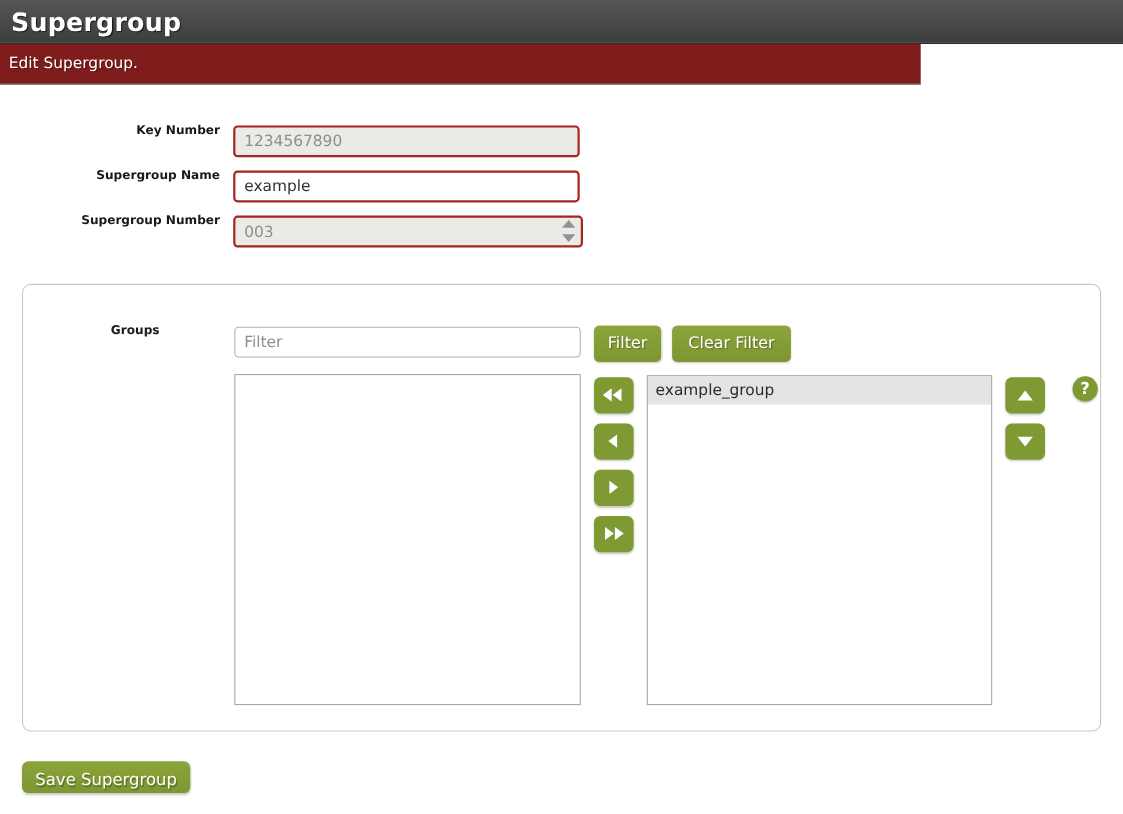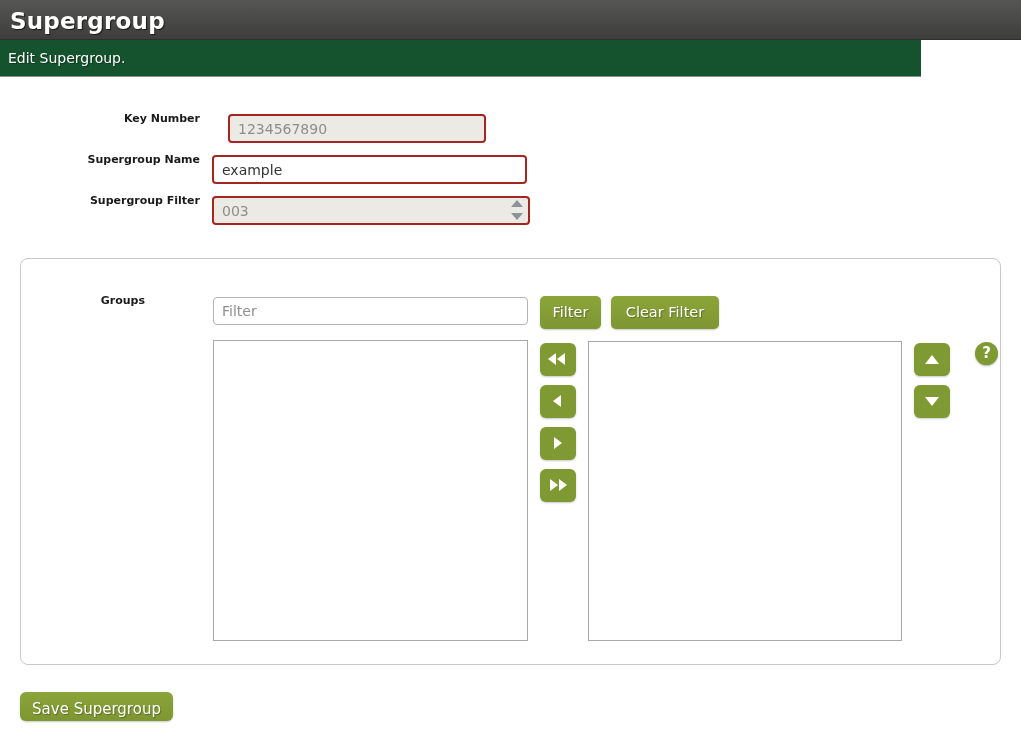--- a/index.html
+++ b/index.html
@@ -17,22 +17,22 @@
     background: linear-gradient(to bottom, #555553 0%, #4a4a48 50%, #3d3d3b 100%);
     border-bottom: 1px solid #2e2e2c;
   }
   .titlebar-text {
     position: absolute; left: 10px; top: 8px;
     font-size: 23px; font-weight: bold; color: #ffffff;
     text-shadow: 1px 1px 1px rgba(0,0,0,0.65);
     letter-spacing: 0.2px;
   }
   .subbar {
-    position: absolute; left: 0; top: 40px; width: 921px; height: 37px;
-    background: #14532d;
+    position: absolute; left: 0; top: 40px; width: 837px; height: 37px;
+    background: #7f1d1d;
     border-bottom: 1px solid #8d8d8b;
   }
   .subbar-text {
     position: absolute; left: 8px; top: 10px;
     font-size: 14px; color: #ffffff;
     text-shadow: 1px 1px 1px rgba(0,0,0,0.35);
   }
 
   
   .form-label {
@@ -188,26 +188,26 @@
 <div class="titlebar">
   <div class="titlebar-text">Supergroup</div>
 </div>
 <div class="subbar">
   <div class="subbar-text">Edit Supergroup.</div>
 </div>
 
 <div>
 
   <div class="form-label" style="left:10px; top:112px;">Key Number</div>
-  <input class="txt-input disabled" style="left: 228px; top: 114px; width: 258px;" disabled="" value="1234567890">
+  <input class="txt-input disabled" style="left: 212px; top: 114px; width: 315px;" disabled="" value="1234567890">
 
   <div class="form-label" style="left:10px; top:153px;">Supergroup Name</div>
   <input class="txt-input" style="left: 212px; top: 155px; width: 315px;" value="example">
 
-  <div class="form-label" style="left:10px; top:194px;">Supergroup Filter</div>
+  <div class="form-label" style="left:10px; top:194px;">Supergroup Number</div>
   <input class="txt-input disabled" style="left: 212px; top: 196px; width: 318px;" disabled="" value="003">
   <div class="spin-btns" style="left:511px; top:199px;">
     <div class="spin-arrow spin-up"></div>
     <div class="spin-arrow spin-down"></div>
   </div>
 </div>
 
 <div class="panel"></div>
 
 <div class="form-label" style="left:-45px; top:294px;">Groups</div>
@@ -233,20 +233,21 @@
 </button>
 <button class="btn-sq" style="left:540px; top:427px;">
   <span class="tri tri-right" style="left:14px; top:10px;"></span>
 </button>
 <button class="btn-sq" style="left:540px; top:469px;">
   <span class="tri tri-right" style="left:10px; top:10px;"></span>
   <span class="tri tri-right" style="left:19px; top:10px;"></span>
 </button>
 
 <div class="listbox" style="left:588px; top:341px; width:314px; height:300px;">
+  <div class="list-item">example_group</div>
 </div>
 
 <button class="btn-sq" style="left:914px; top:343px;">
   <span class="tri tri-up" style="left:11px; top:12px;"></span>
 </button>
 <button class="btn-sq" style="left:914px; top:385px;">
   <span class="tri tri-down" style="left:11px; top:12px;"></span>
 </button>
 
 <div class="help-icon" style="left:975px; top:342px;">?</div>

